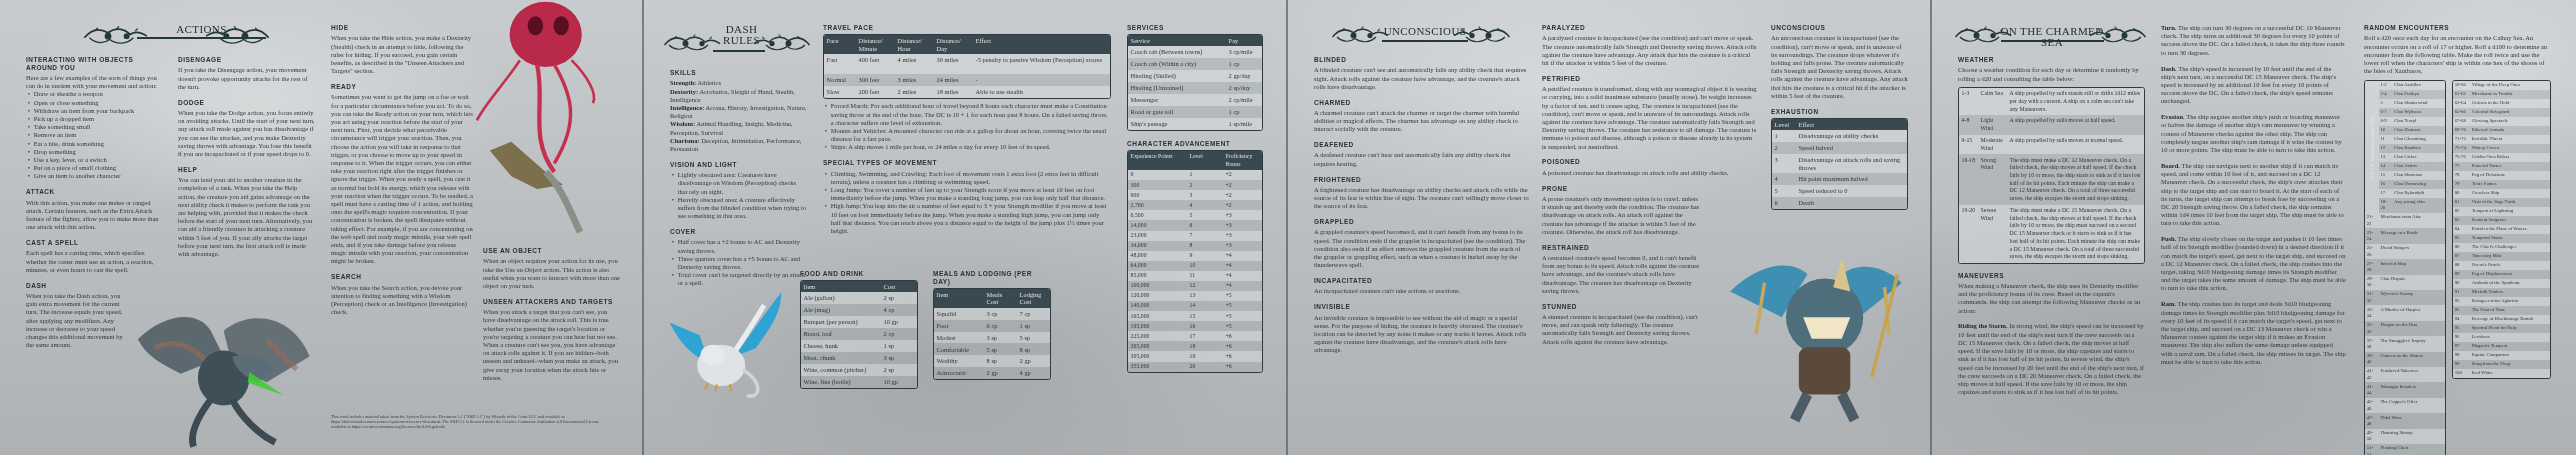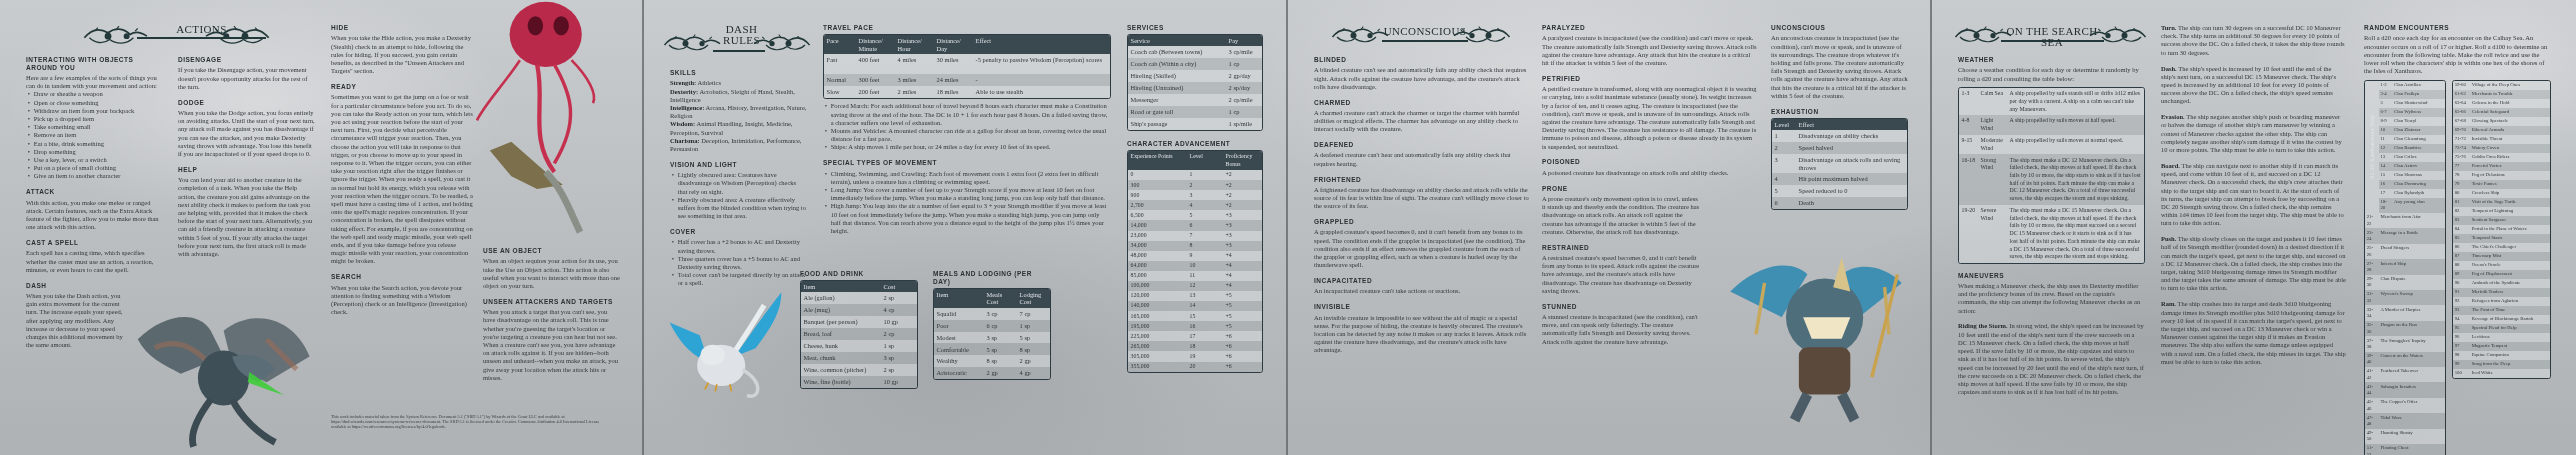--- a/index.html
+++ b/index.html
@@ -683,21 +683,21 @@
 
 <div class="divider" style="left:1930px"></div>
 
 <section class="panel" style="left:1932px">
   <div class="ornament" style="left:21.5px; top:26px">
     <svg width="60" height="20.6" viewBox="0 0 80 26">
         <use href="#orn-left"></use>
       </svg>
   </div>
   <div class="abs" style="left:69px; top:40px; width:103px; height:1.7px; background:#23383a"></div>
-  <h2 class="title abs" style="left:64px; top:26px; width:112px">ON THE SEARCH SEA</h2>
+  <h2 class="title abs" style="left:64px; top:26px; width:112px">ON THE CHARMED SEA</h2>
   <div class="ornament" style="left:155px; top:26px; transform:scaleX(-1)">
     <svg width="60" height="20.6" viewBox="0 0 80 26">
         <use href="#orn-left"></use>
       </svg>
   </div>
 
   <div class="abs" style="left:26px; top:56px; width:187px">
     <div class="sec">
       <h3>WEATHER</h3>
       <p style="margin-bottom:4.3px">Choose a weather condition for each day or determine it randomly by rolling a d20 and consulting the table below:</p>

